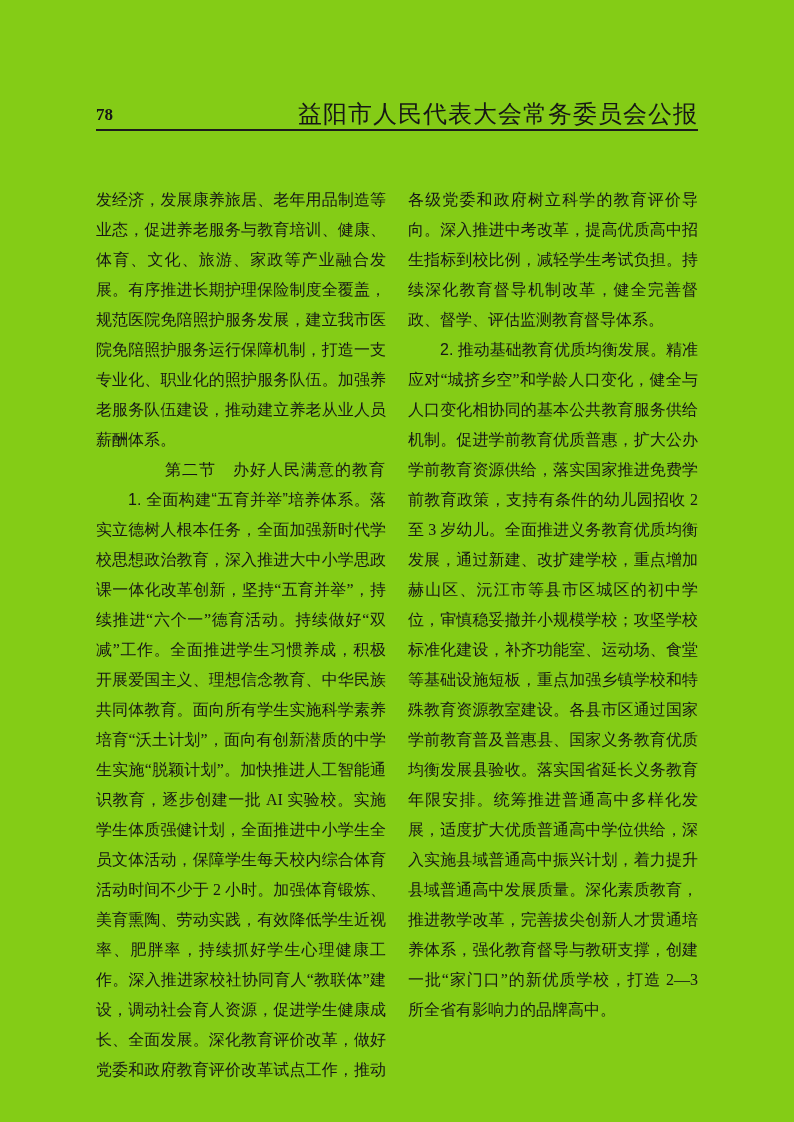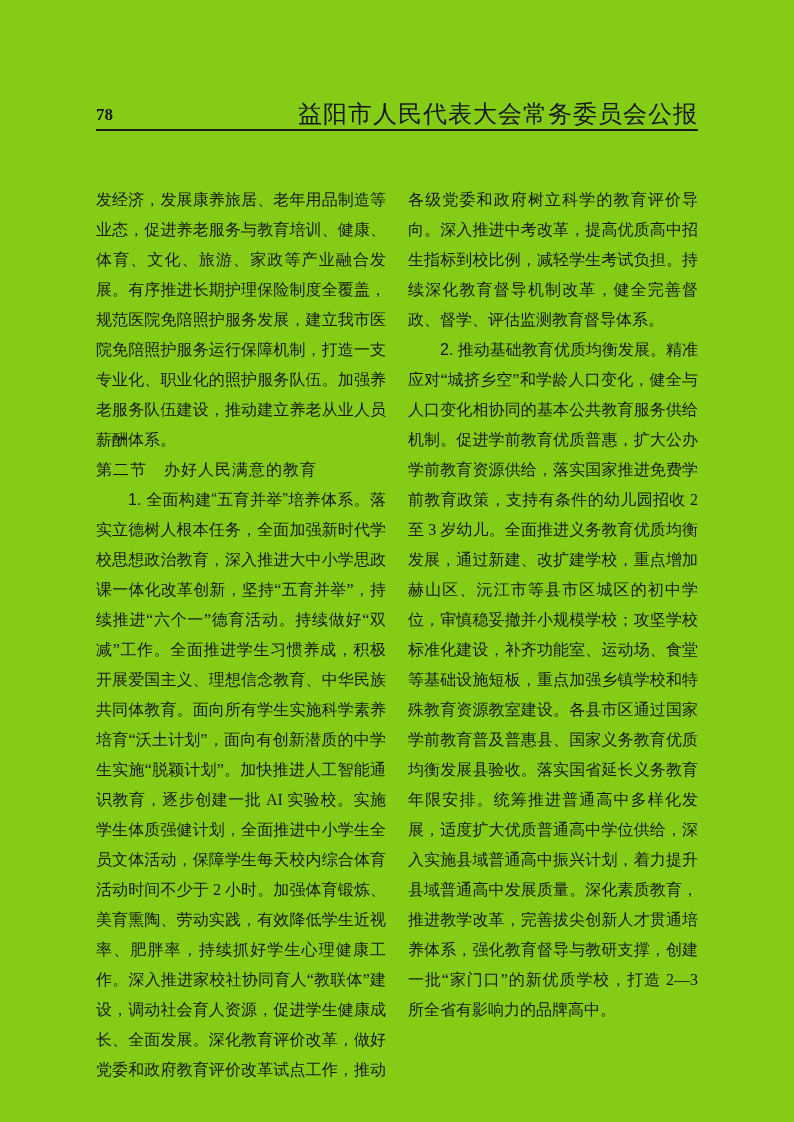--- a/index.html
+++ b/index.html
@@ -55,21 +55,21 @@
     margin-top: 44px;
   }
   .flow p {
     margin: 0;
     padding: 0;
   }
   .para.indent {
     text-indent: 2em;
   }
   .heading-kai {
-    text-align: left;
+    text-align: right;
     text-indent: 0;
     letter-spacing: 1px;
   }
   .lead-bold {
     font-weight: normal;
     font-family: "Liberation Sans", "DejaVu Sans", sans-serif;
   }
 </style>
 </head>
 <body>

